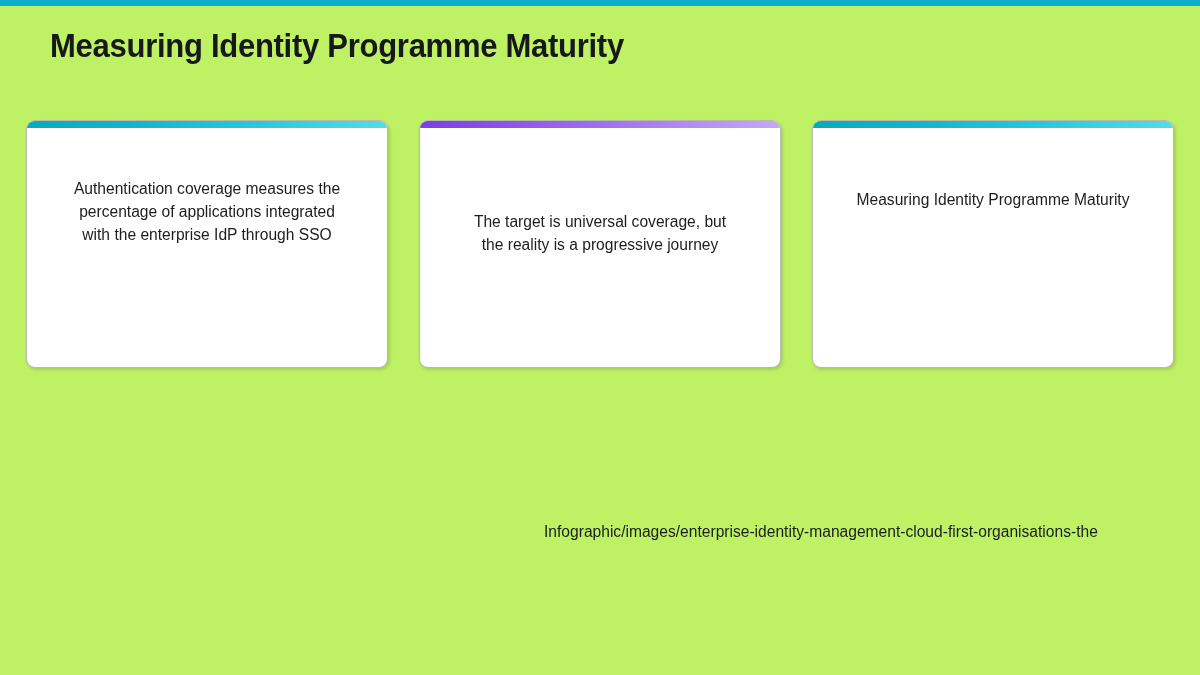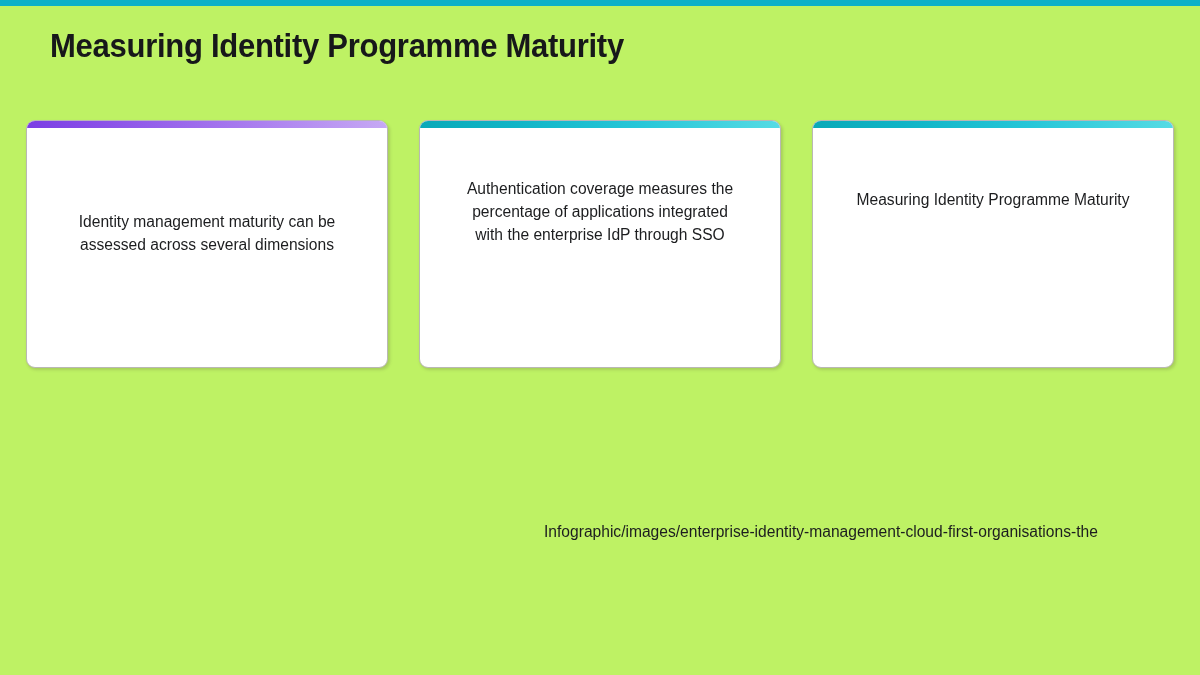--- a/index.html
+++ b/index.html
@@ -112,34 +112,34 @@
 <body>
 
 <div class="page">
 
   <div class="top-accent-bar"></div>
 
   <div class="page-title">Measuring Identity Programme Maturity</div>
 
   <div class="card-grid">
 
-    <div class="card">
-      <div class="card-accent accent-purple"></div>
-      <div class="card-body pos-a">
-        <p class="card-text">Identity management maturity can be assessed across several dimensions</p>
-      </div>
-    </div>
 
     <div class="card">
       <div class="card-accent accent-teal"></div>
       <div class="card-body pos-c">
         <p class="card-text">Authentication coverage measures the percentage of applications integrated with the enterprise IdP through SSO</p>
       </div>
     </div>
 
+    <div class="card">
+      <div class="card-accent accent-purple"></div>
+      <div class="card-body pos-a">
+        <p class="card-text">The target is universal coverage, but the reality is a progressive journey</p>
+      </div>
+    </div>
 
 
 
     <div class="card">
       <div class="card-accent accent-teal"></div>
       <div class="card-body pos-d">
         <p class="card-text">Measuring Identity Programme Maturity</p>
       </div>
     </div>
 

